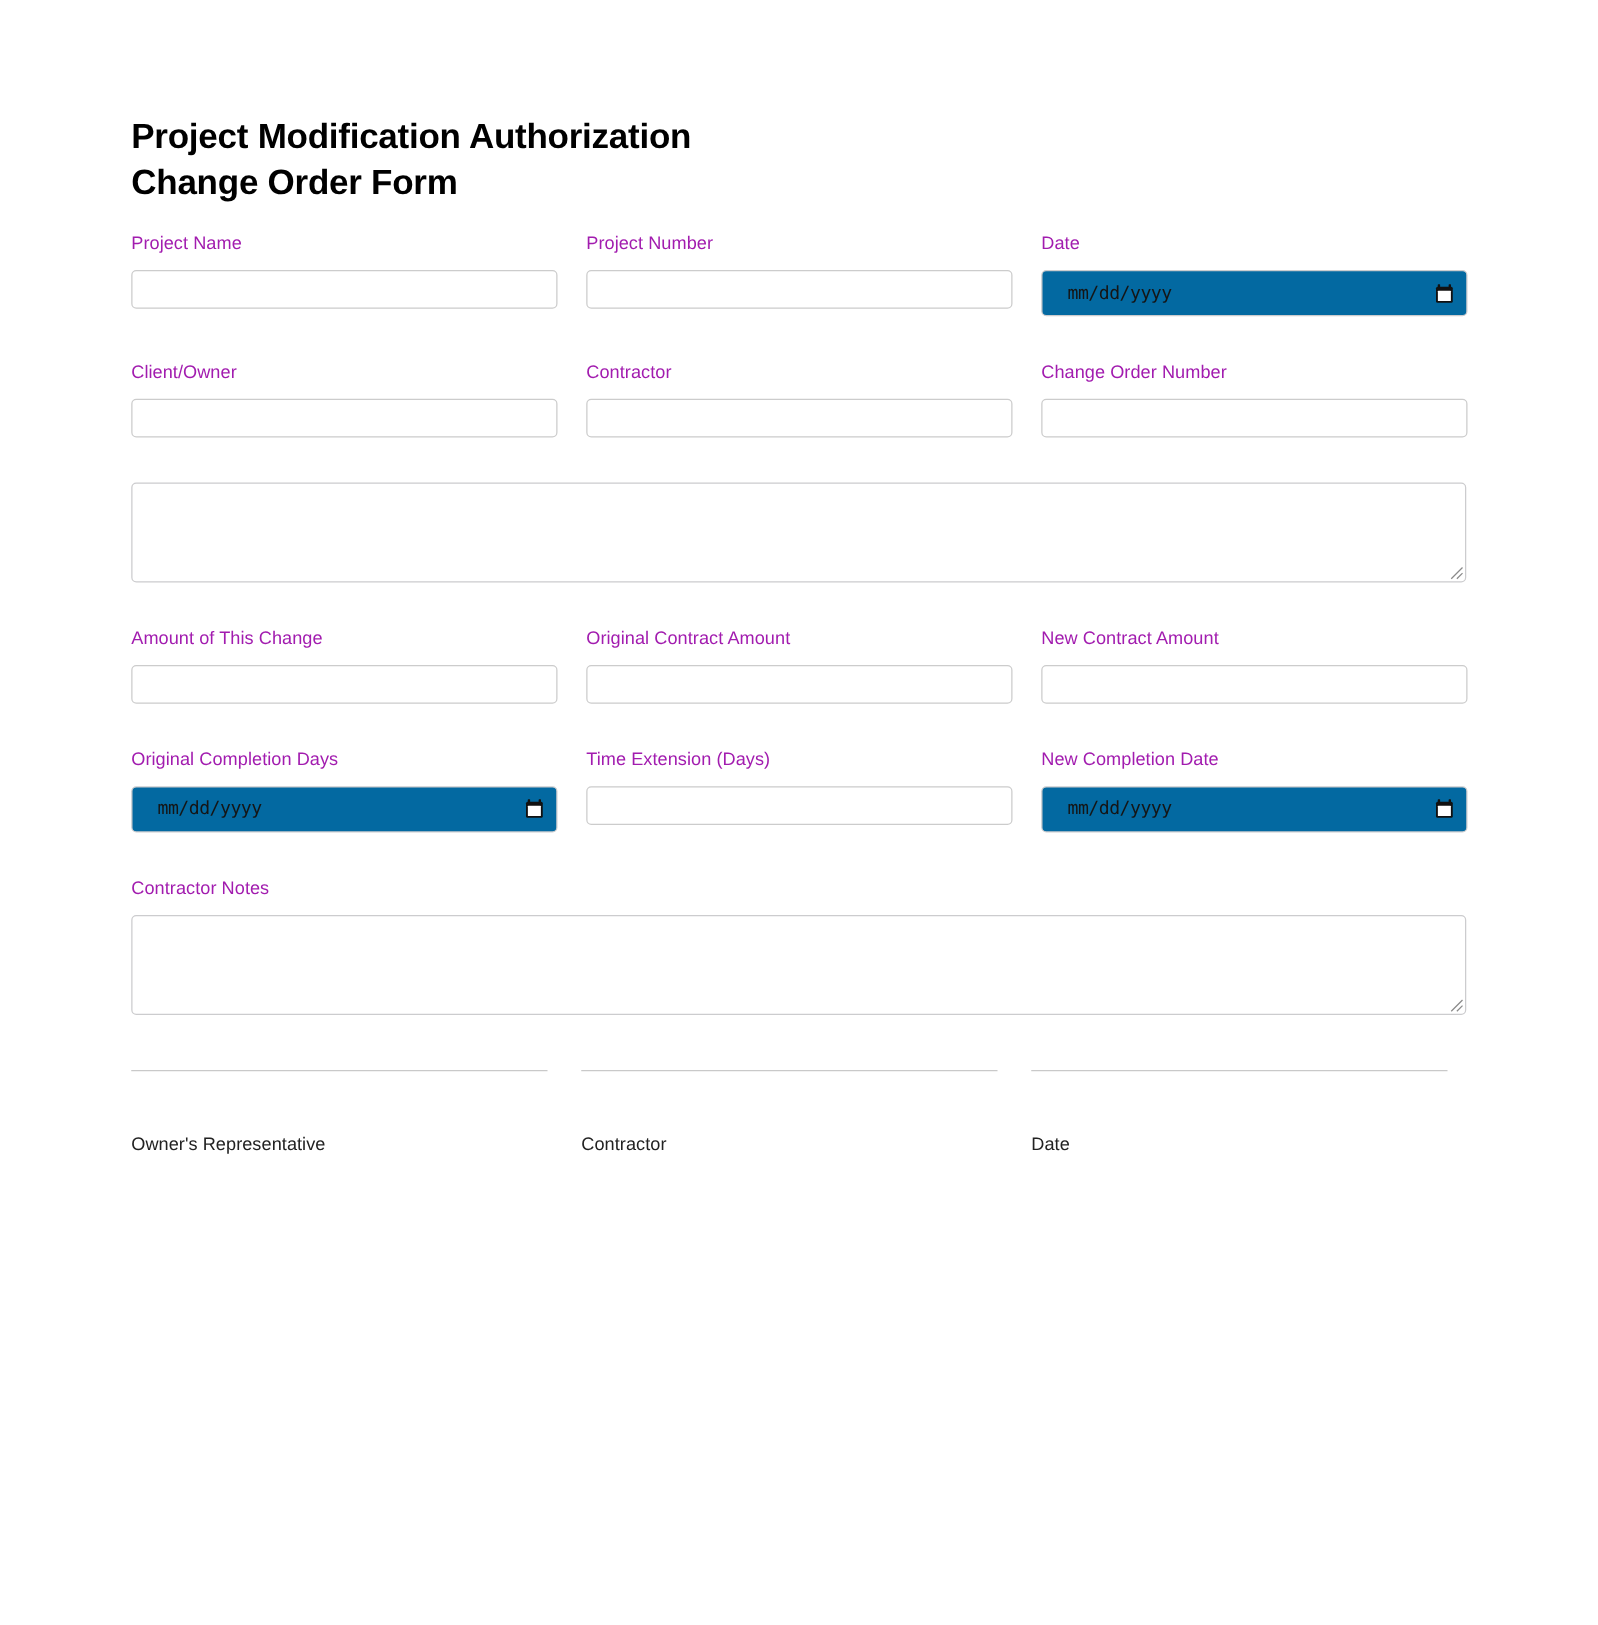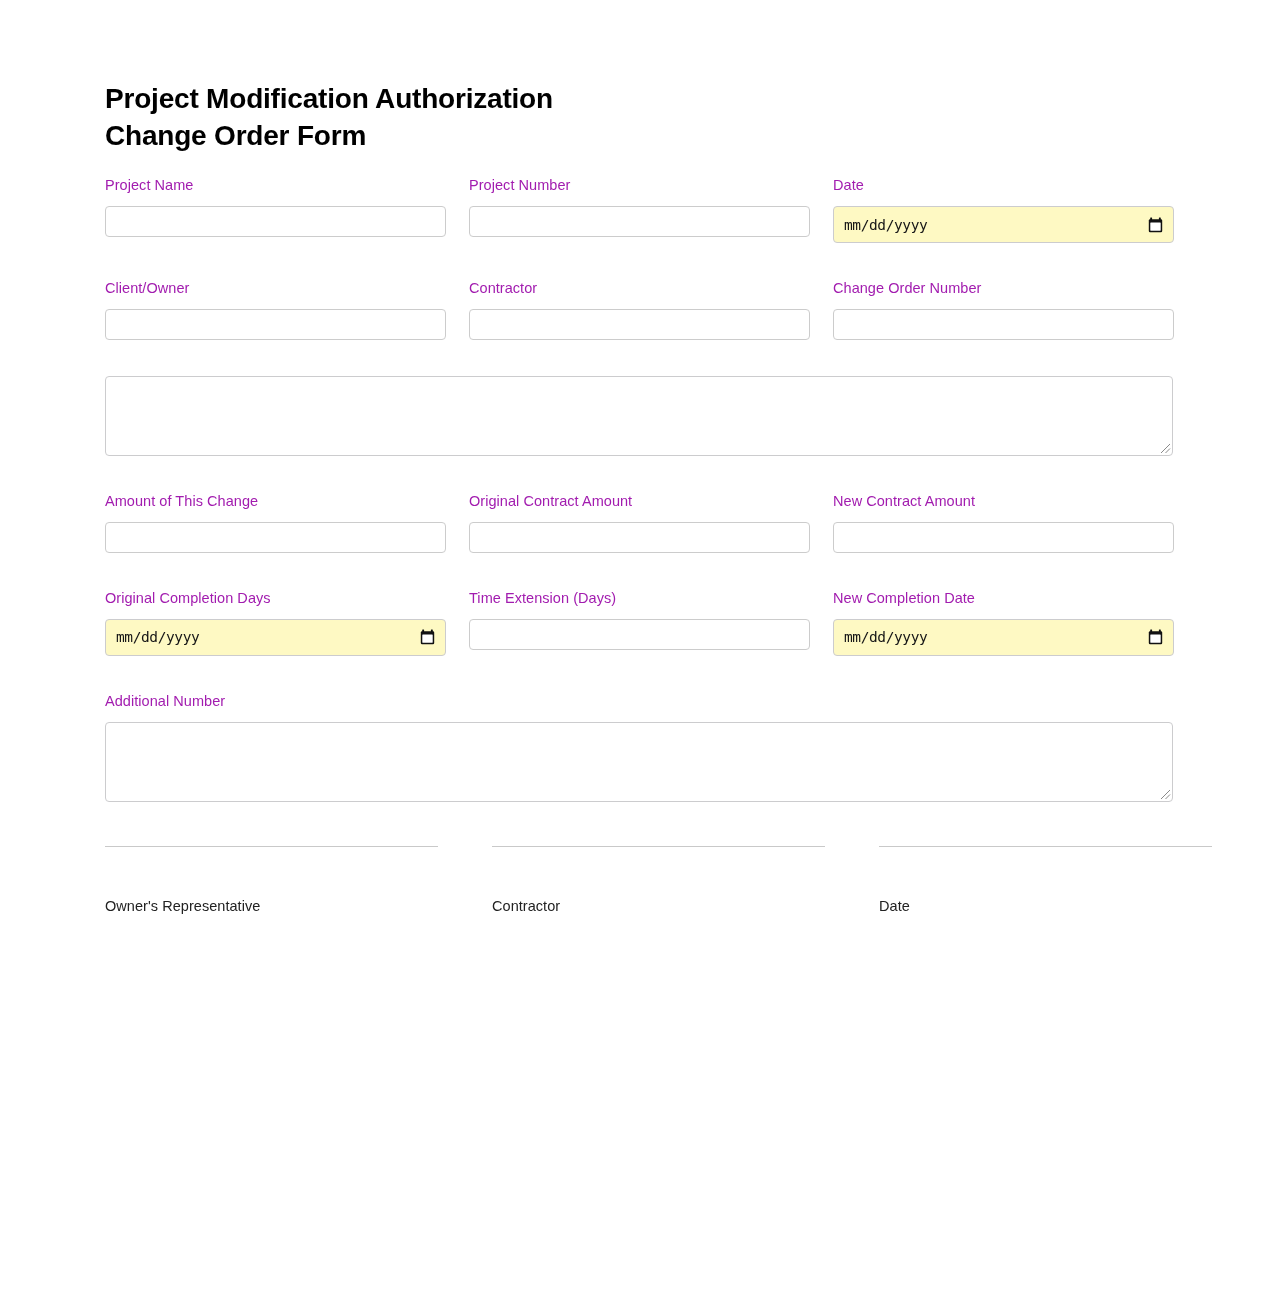--- a/index.html
+++ b/index.html
@@ -20,21 +20,21 @@
   .page {
     position: relative;
     width: 1278px;
     height: 1300px;
     background: #ffffff;
   }
 
   .form-wrap {
     position: absolute;
     left: 105px;
-    top: 80px;
+    top: 90px;
     width: 1068px;
   }
 
   
   .form-title {
     font-size: 28px;
     font-weight: bold;
     line-height: 1.33;
     letter-spacing: -0.2px;
     color: #000000;
@@ -88,22 +88,22 @@
   .date-wrap {
     position: relative;
     width: 100%;
     height: 37px;
   }
   .date-input {
     display: flex;
     align-items: center;
     width: 100%;
     height: 37px;
-    padding: 0 34px 0 10px;
-    background: #fef9c3;
+    padding: 0 34px 0 20px;
+    background: #0369a1;
     border: 1px solid #ccccce;
     border-radius: 4px;
     cursor: text;
     text-align: right;
   }
   .date-placeholder {
     font-family: "DejaVu Sans Mono", monospace;
     font-size: 14.5px;
     letter-spacing: -0.4px;
     color: #151515;
@@ -148,21 +148,21 @@
     width: 13px;
     height: 13px;
     pointer-events: none;
   }
   .ta-grip svg { display: block; }
 
   
   .sig-section {
     margin-top: 44px;
     display: flex;
-    gap: 54px;
+    gap: 27px;
   }
   .sig-col {
     width: 333px;
     flex: 0 0 333px;
   }
   .sig-line {
     width: 100%;
     height: 1px;
     background: #c9c9c9;
     margin-bottom: 50px;
@@ -302,21 +302,21 @@
               <rect x="0.8" y="2.3" width="13.4" height="12.9" rx="1.3" fill="#111111"></rect>
               <rect x="2.3" y="5.6" width="10.4" height="8.1" rx="0.4" fill="#ffffff"></rect>
             </svg>
           </span>
         </div>
       </div>
 
     </div>
 
     <div class="field-block full">
-      <label class="fld-label">Additional Number</label>
+      <label class="fld-label">Contractor Notes</label>
       <div class="ta-wrap">
         <textarea class="textarea-box" placeholder="" style=""></textarea>
         <span class="ta-grip">
           <svg width="13" height="13" viewBox="0 0 13 13" xmlns="http://www.w3.org/2000/svg">
             <line x1="12" y1="3" x2="3" y2="12" stroke="#8a8a8a" stroke-width="1"></line>
             <line x1="12" y1="7.5" x2="7.5" y2="12" stroke="#8a8a8a" stroke-width="1"></line>
           </svg>
         </span>
       </div>
     </div>

